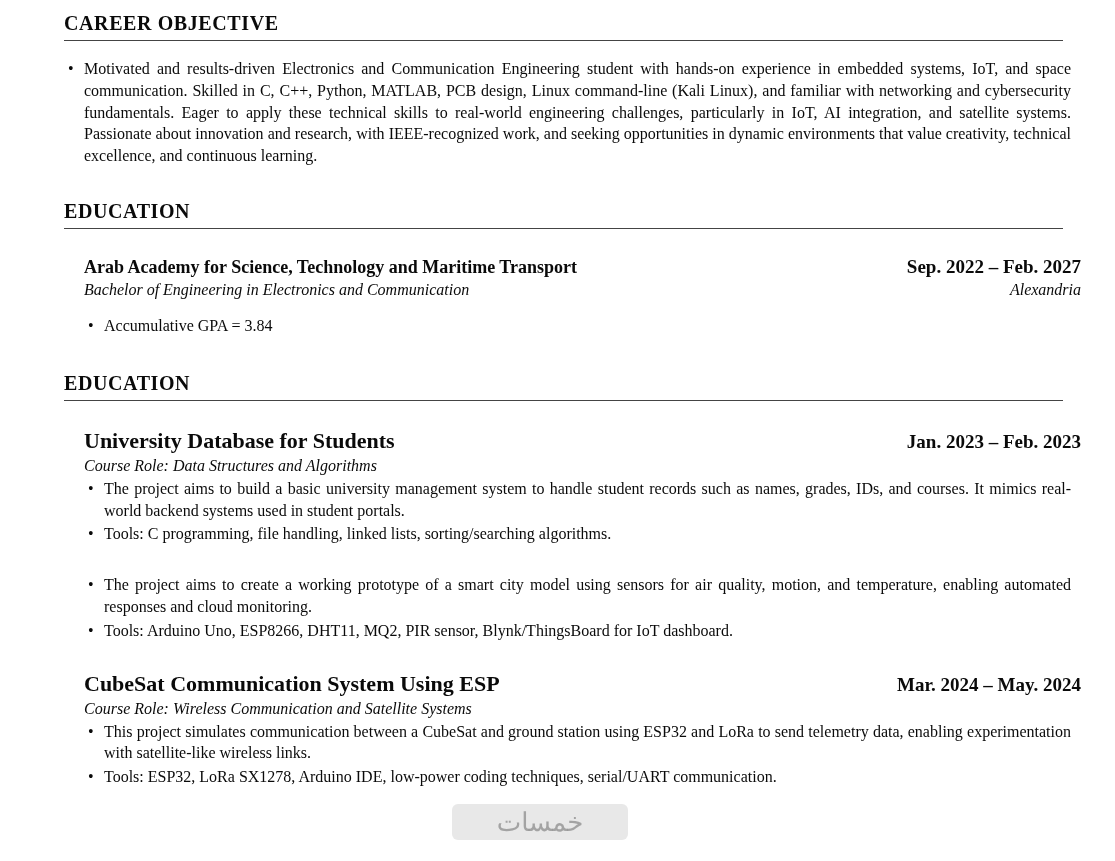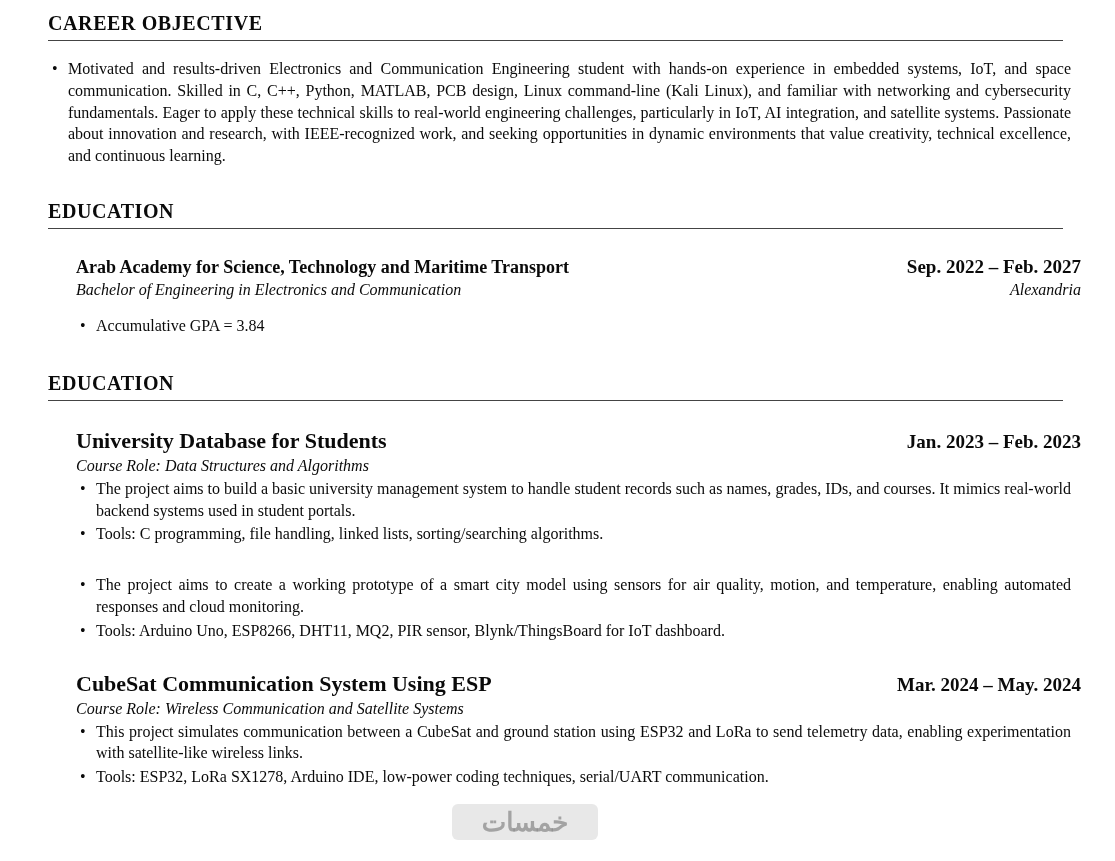--- a/index.html
+++ b/index.html
@@ -6,21 +6,21 @@
   body {
     width: 1115px; height: 861px;
     background: #ffffff;
     color: #0a0a0a;
     font-family: "Liberation Serif", "DejaVu Serif", serif;
   }
   .page {
     position: relative;
     width: 1115px; height: 861px;
     box-sizing: border-box;
-    padding: 12px 34px 0 48px;
+    padding: 12px 34px 0 64px;
     overflow: hidden;
   }
   .sec-heading {
     font-size: 20px;
     font-weight: bold;
     letter-spacing: 0.6px;
   }
   .sec-rule {
     height: 0;
     border-bottom: 1.3px solid #444;
@@ -28,21 +28,21 @@
   }
   .bullet {
     display: flex;
     font-size: 16px;
     line-height: 21.8px;
     margin-top: 2px;
   }
   .bullet .mark { flex: 0 0 16px; width: 16px; }
   .bullet .txt { flex: 1; text-align: justify; padding-right: 10px; }
   .top-bullets { margin-top: 17px; margin-left: 4px; }
-  .entry { margin-left: 28px; }
+  .entry { margin-left: 20px; }
   .entry-head {
     display: flex;
     justify-content: space-between;
     align-items: baseline;
   }
   .entry-title-lg { font-size: 18px; font-weight: bold; }
   .entry-title { font-size: 22px; font-weight: bold; }
   .entry-dates { font-size: 19px; font-weight: bold; white-space: nowrap; }
   .entry-sub {
     display: flex;
@@ -53,29 +53,29 @@
   }
   .entry-bullets { margin-top: 3px; margin-left: 4px; }
   .edu-bullets { margin-top: 16px; margin-left: 4px; }
   .mt-edu { margin-top: 33px; }
   .mt-proj { margin-top: 35px; }
   .mt-entry-first { margin-top: 27px; }
   .mt-entry { margin-top: 29px; }
   .watermark {
     position: absolute;
     left: 452px; top: 804px;
-    width: 146px; height: 36px;
+    width: 176px; height: 36px;
     background: rgba(205,205,205,0.45);
     border-radius: 6px;
     display: flex;
     align-items: center;
     justify-content: center;
     direction: rtl;
     font-size: 26px;
-    font-weight: bold;
+    font-weight: normal;
     color: rgba(140,140,140,0.75);
     letter-spacing: 1px;
   }
 </style>
 </head>
 <body>
 
 <div class="page">
 
   <div class="section">

